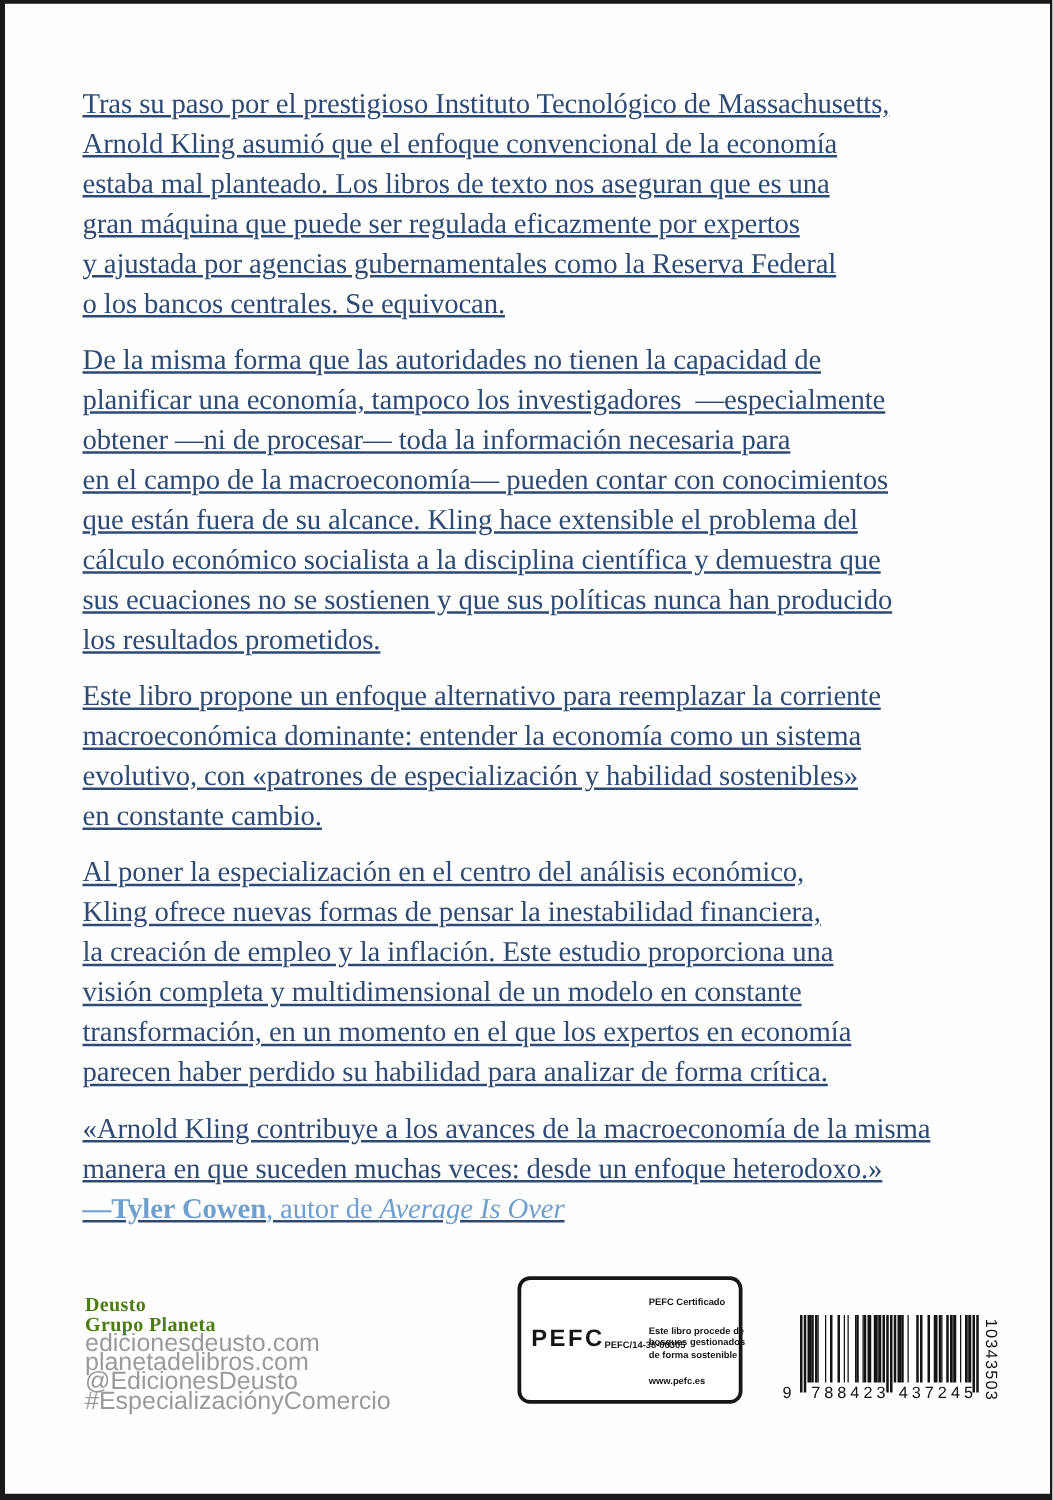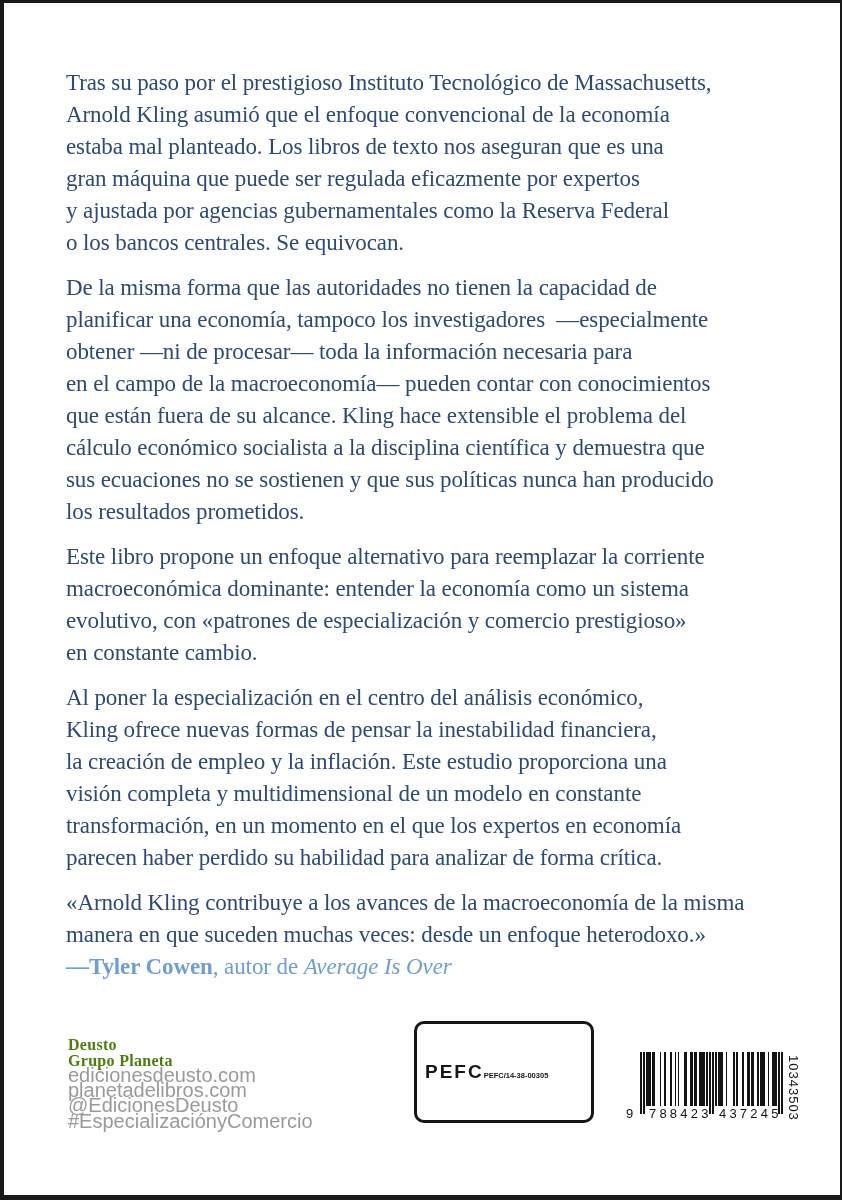--- a/index.html
+++ b/index.html
@@ -13,20 +13,21 @@
     border-width:3px 2px 5px 4px;
     overflow:hidden;
     font-family:"Liberation Serif","DejaVu Serif",serif;
   }
   
   .copy{
     position:absolute;left:62px;top:64px;
     color:#2e4a73;
     font-size:23px;line-height:32px;
     letter-spacing:-0.1px;
+    text-decoration:underline;
   }
   .para{margin:0 0 13px 0;}
   .line{white-space:pre;}
   .attribution{color:#6f9fce;}
   .attr-name{font-weight:bold;}
   .attr-book{font-style:italic;}
   
   .publisher{position:absolute;left:64px;top:1034px;}
   .pub-bold{
     font-family:"Liberation Serif","DejaVu Serif",serif;
@@ -98,21 +99,21 @@
       <div class="line">en el campo de la macroeconomía— pueden contar con conocimientos</div>
       <div class="line">que están fuera de su alcance. Kling hace extensible el problema del</div>
       <div class="line">cálculo económico socialista a la disciplina científica y demuestra que</div>
       <div class="line">sus ecuaciones no se sostienen y que sus políticas nunca han producido</div>
       <div class="line">los resultados prometidos.</div>
     </div>
 
     <div class="para">
       <div class="line">Este libro propone un enfoque alternativo para reemplazar la corriente</div>
       <div class="line">macroeconómica dominante: entender la economía como un sistema</div>
-      <div class="line">evolutivo, con «patrones de especialización y comercio prestigioso»</div>
+      <div class="line">evolutivo, con «patrones de especialización y habilidad sostenibles»</div>
       <div class="line">en constante cambio.</div>
     </div>
 
     <div class="para">
       <div class="line">Al poner la especialización en el centro del análisis económico,</div>
       <div class="line">Kling ofrece nuevas formas de pensar la inestabilidad financiera,</div>
       <div class="line">la creación de empleo y la inflación. Este estudio proporciona una</div>
       <div class="line">visión completa y multidimensional de un modelo en constante</div>
       <div class="line">transformación, en un momento en el que los expertos en economía</div>
       <div class="line">parecen haber perdido su habilidad para analizar de forma crítica.</div>
@@ -140,20 +141,29 @@
       <svg class="pefc-logo" width="60" height="44" viewBox="0 0 100 74">
         <path d="M83,12 A37,34 0 1 0 91,42" stroke="#161616" stroke-width="11" fill="none" stroke-linecap="round"></path>
         <circle cx="33" cy="30" r="14" fill="#161616"></circle>
         <rect x="30" y="40" width="6" height="16" fill="#161616"></rect>
         <polygon points="64,12 80,48 48,48" fill="#161616"></polygon>
         <rect x="61" y="48" width="6" height="8" fill="#161616"></rect>
       </svg>
       <div class="pefc-word">PEFC</div>
       <div class="pefc-lic">PEFC/14-38-00305</div>
     </div>
+    <div class="pefc-right">
+      <div class="pefc-cert">PEFC Certificado</div>
+      <div class="pefc-desc">
+        <div>Este libro procede de</div>
+        <div>bosques gestionados</div>
+        <div>de forma sostenible</div>
+      </div>
+      <div class="pefc-web">www.pefc.es</div>
+    </div>
   </div>
 
   <div class="barcode">
     <div class="bars">
         <div class="m b tall"></div>
         <div class="m tall"></div>
         <div class="m b tall"></div>
         <div class="m"></div>
         <div class="m b"></div>
         <div class="m b"></div>

